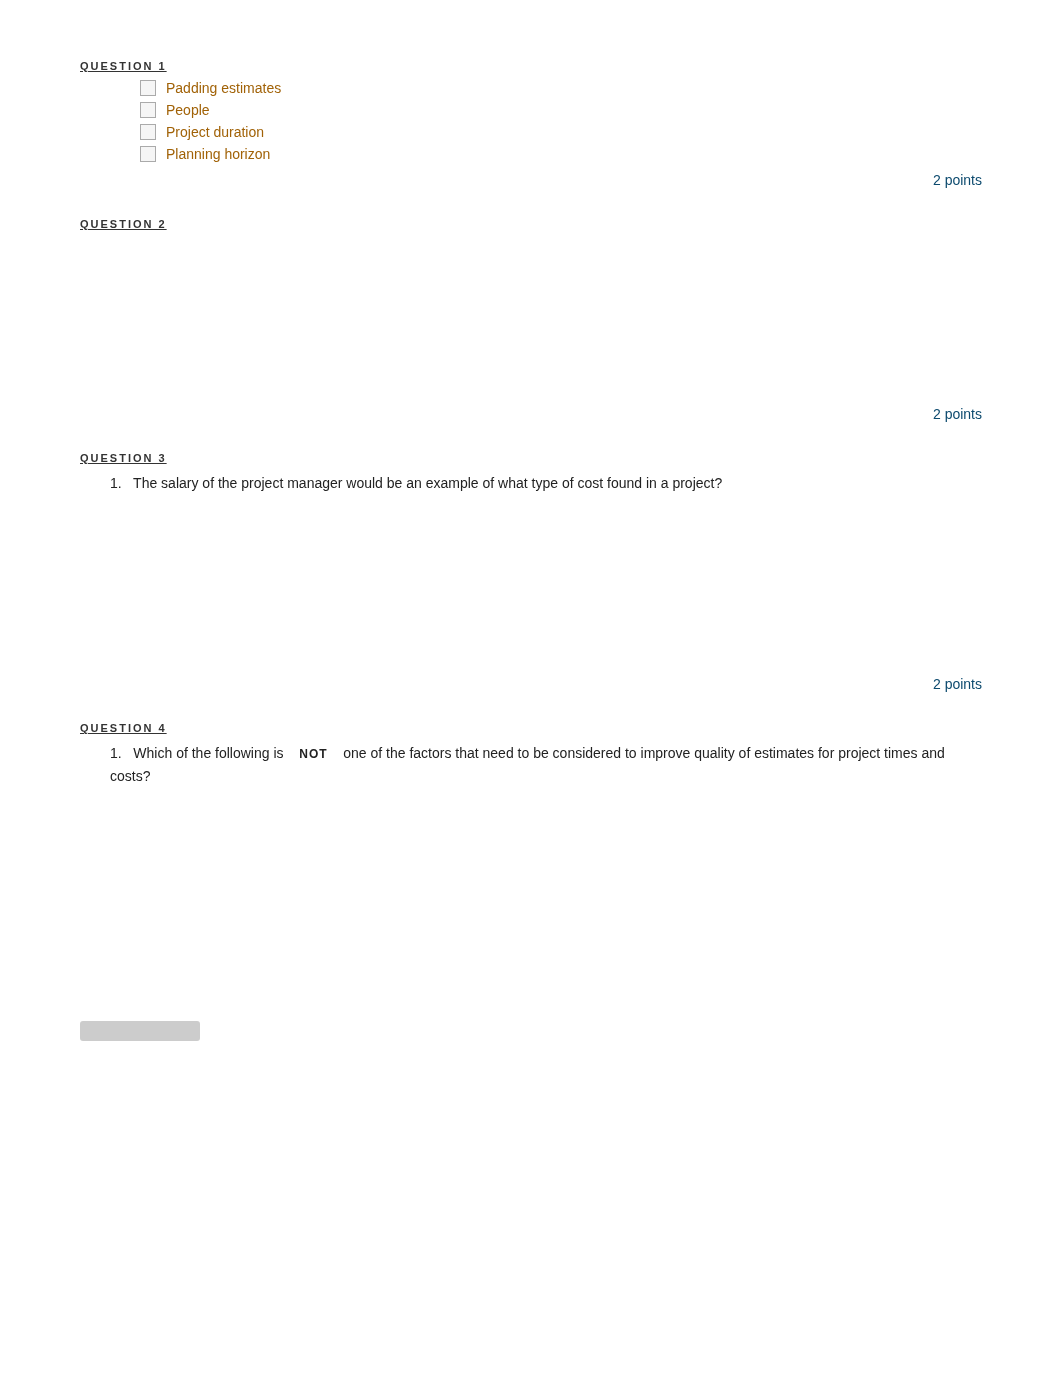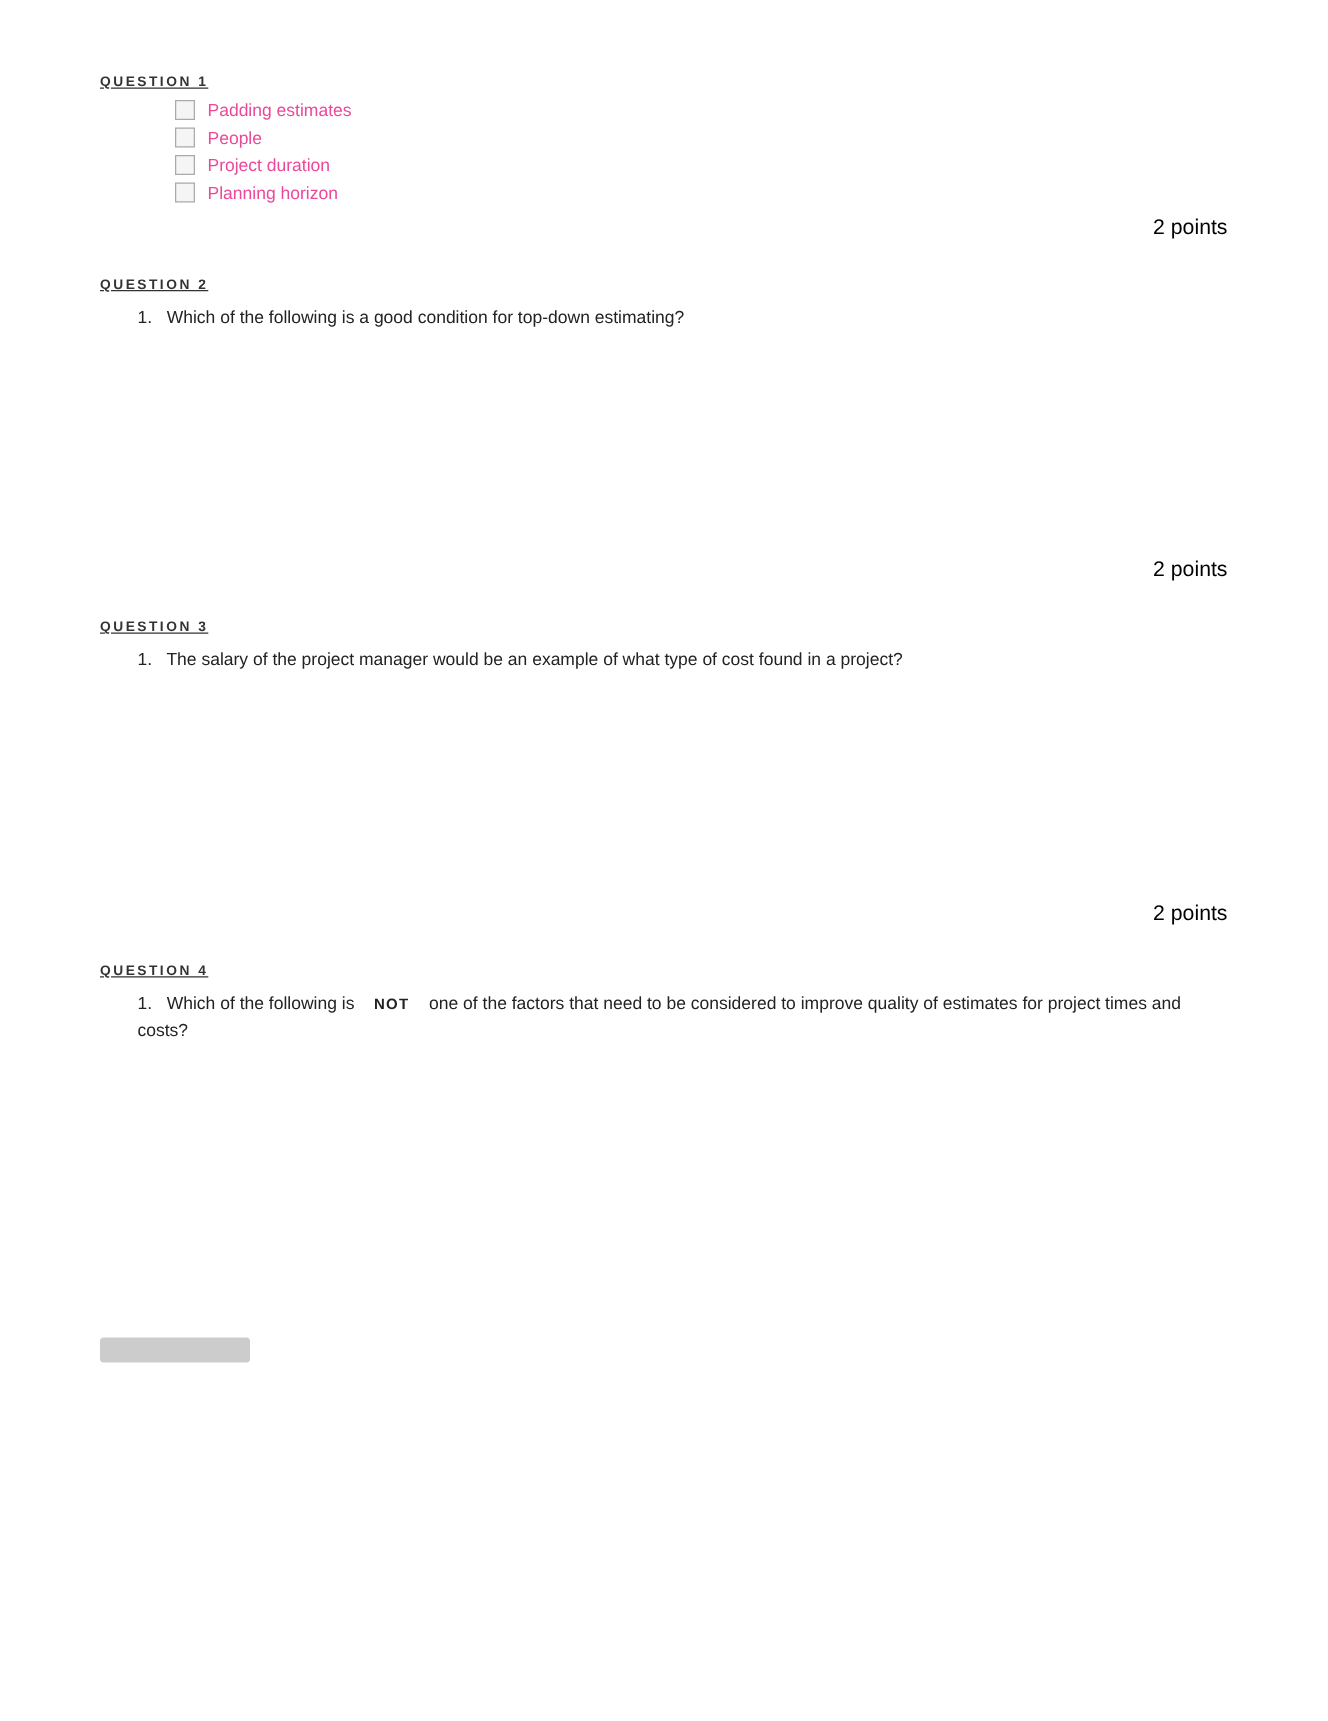--- a/index.html
+++ b/index.html
@@ -66,27 +66,27 @@
       height: 16px;
       border: 1.5px solid #aaa;
       background: #f5f5f5;
       margin-right: 10px;
       flex-shrink: 0;
       display: inline-block;
     }
 
     .choice-text {
       font-size: 14px;
-      color: #ec4899;
+      color: #a16207;
     }
 
     .points-row {
       text-align: right;
-      font-size: 17px;
-      color: #000000;
+      font-size: 14px;
+      color: #0c4a6e;
       margin-top: 8px;
       margin-bottom: 10px;
     }
 
     .answer-area-tall {
       margin-left: 30px;
       min-height: 160px;
     }
 
     .bottom-bar {
@@ -123,25 +123,20 @@
     <div class="choice-item">
       <span class="choice-checkbox"></span>
       <span class="choice-text">Planning horizon</span>
     </div>
   </div>
   <div class="points-row">2 points</div>
 </div>
 
 <div class="question-block">
   <div class="question-label">QUESTION 2</div>
-  <div class="question-text">
-    <span>1.</span>
-    &nbsp;
-    <span>Which of the following is a good condition for top-down estimating?</span>
-  </div>
   <div class="answer-area-tall"></div>
   <div class="points-row">2 points</div>
 </div>
 
 <div class="question-block">
   <div class="question-label">QUESTION 3</div>
   <div class="question-text">
     <span>1.</span>
     &nbsp;
     <span>The salary of the project manager would be an example of what type of cost found in a project?</span>

